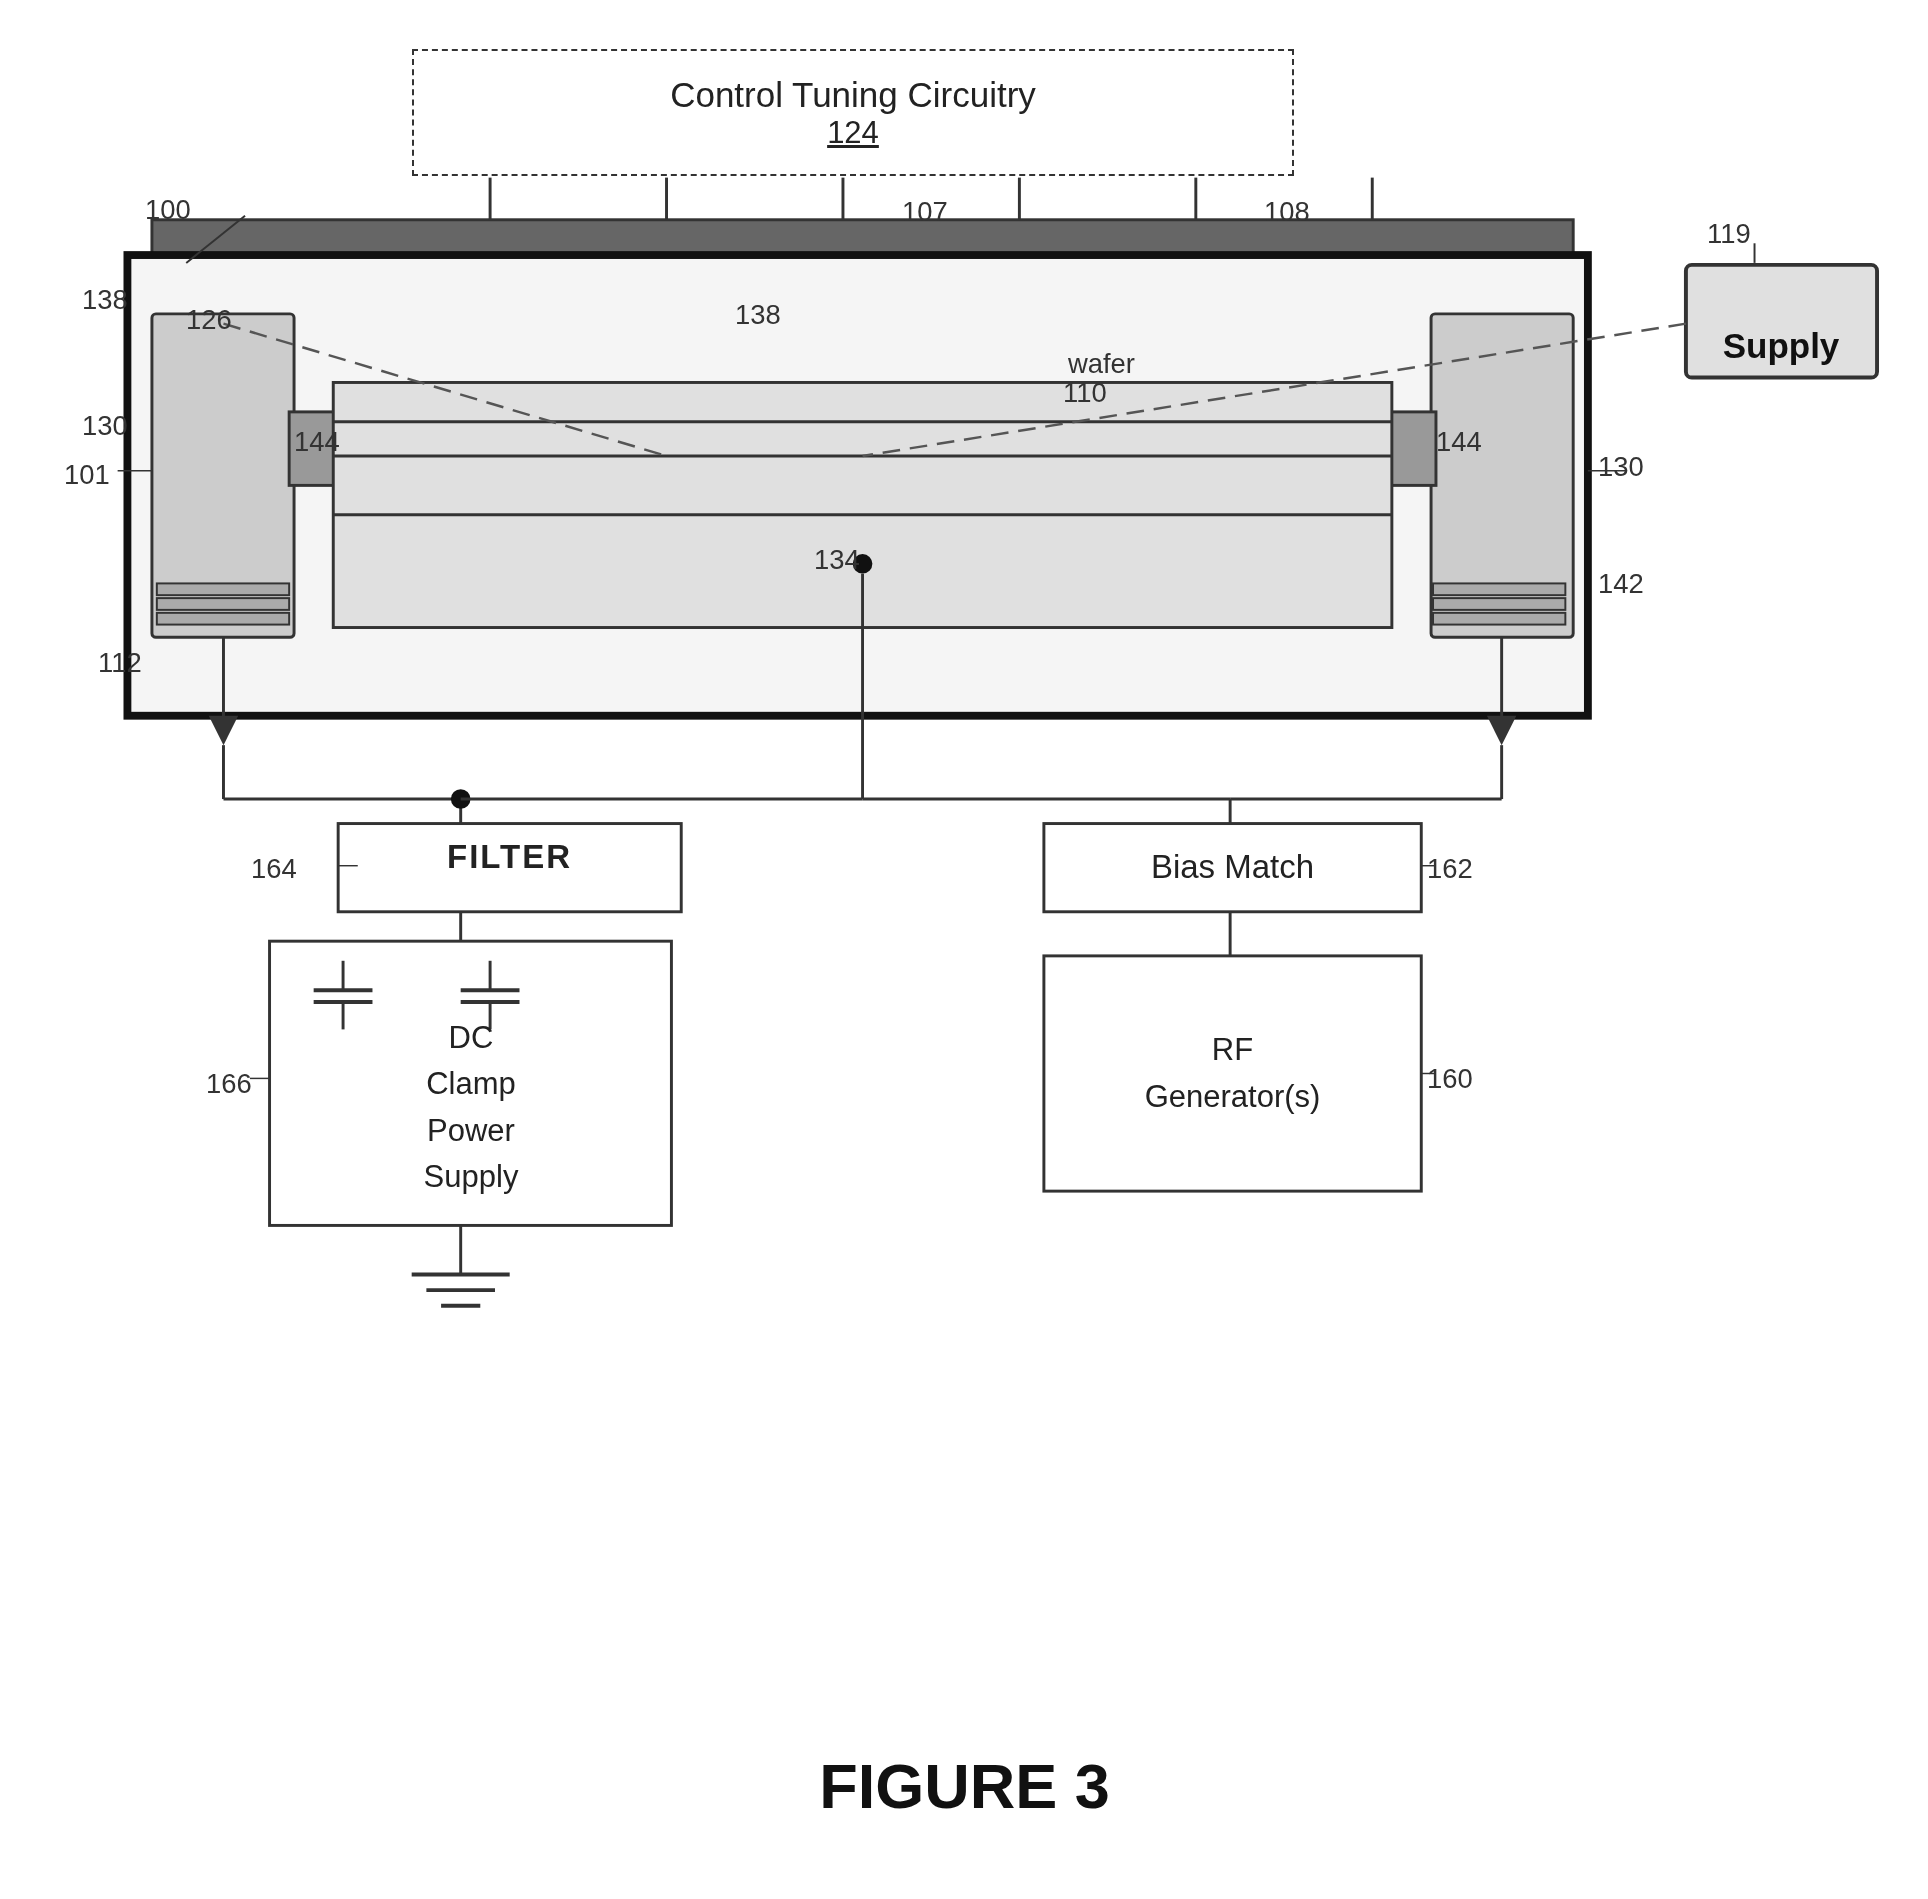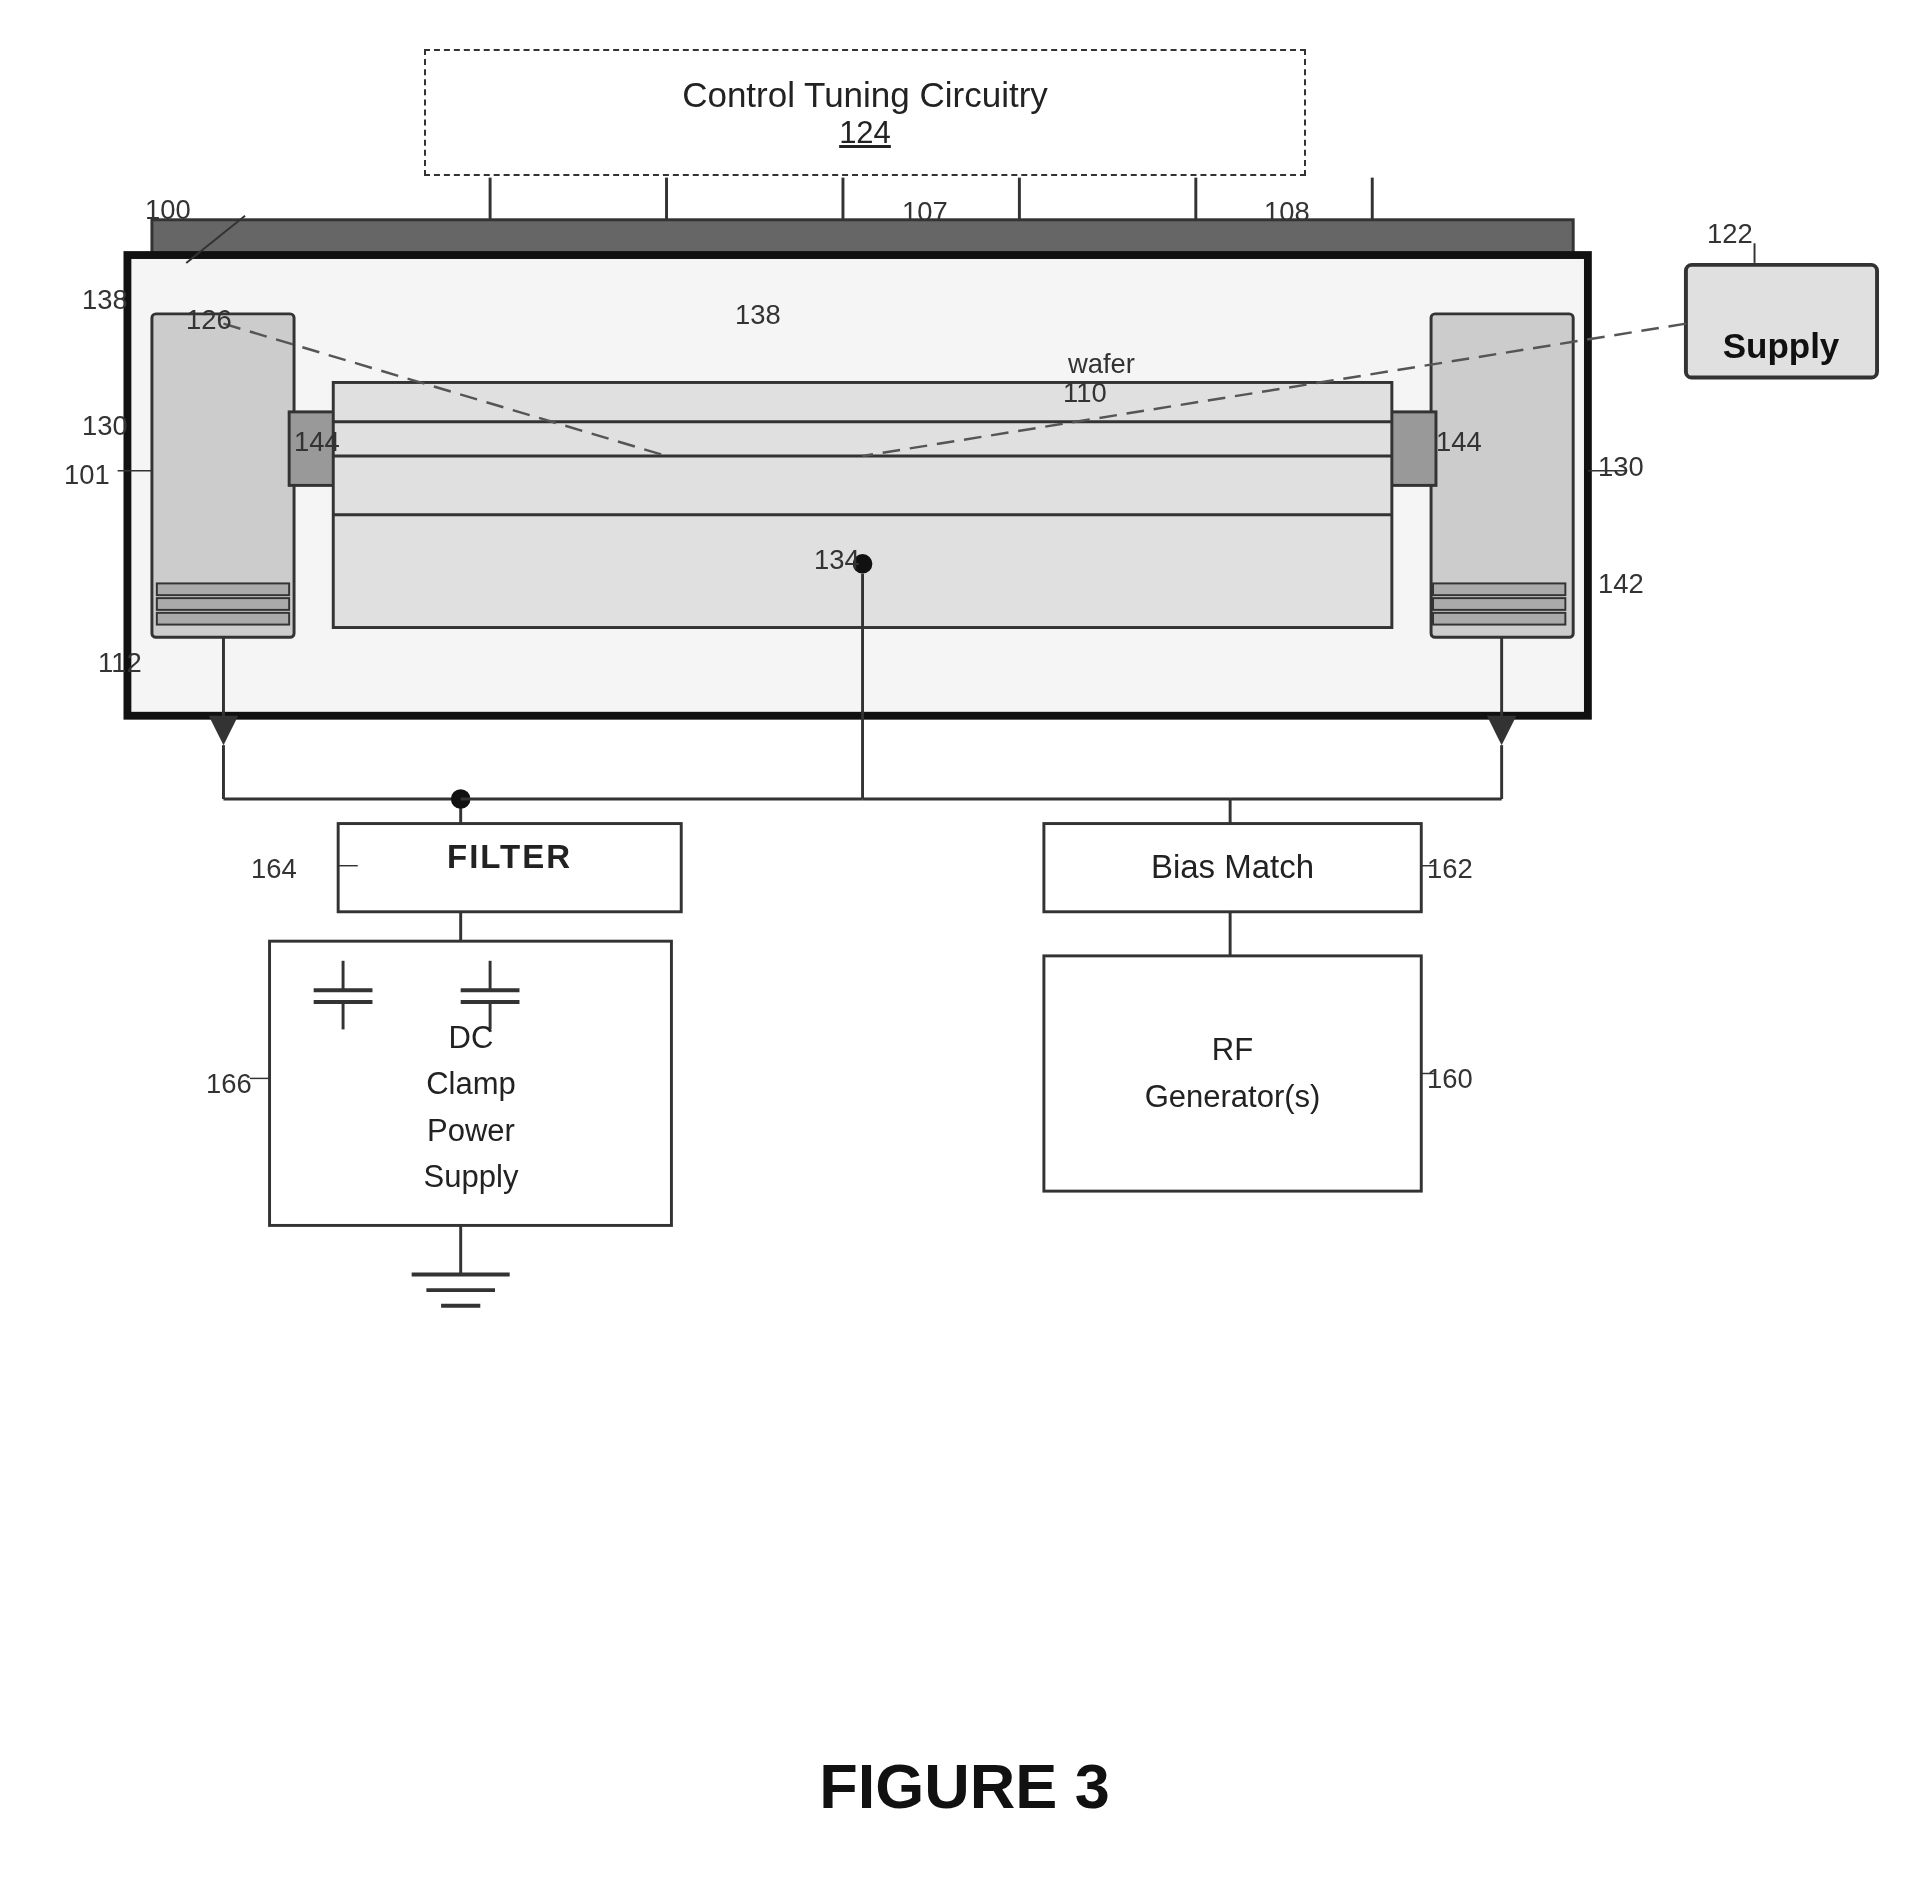--- a/index.html
+++ b/index.html
@@ -16,21 +16,21 @@
       position: absolute;
       top: 0; left: 0;
       width: 1929px;
       height: 1900px;
     }
 
     
     .control-box {
       position: absolute;
       top: 49px;
-      left: 424px;
+      left: 412px;
       width: 882px;
       height: 127px;
       border: 2px dashed #333;
       display: flex;
       flex-direction: column;
       align-items: center;
       justify-content: center;
     }
     .control-box-title {
       font-size: 35px;
@@ -224,21 +224,21 @@
 
   <div style="position:absolute; top:956px; left:1044px; width:377px; height:235px; display:flex; align-items:center; justify-content:center; text-align:center;">
     <span style="font-size:31px; color:#222; line-height:1.5;">RF<br>Generator(s)</span>
   </div>
 
   <div style="position:absolute; top:544px; left:814px;">
     <span class="ref" style="position:static;">134</span>
   </div>
 
   <span class="ref" style="top:194px; left:145px;">100</span>
-  <span class="ref" style="top:218px; left:1707px;">122</span>
+  <span class="ref" style="top:218px; left:1707px;">119</span>
   <span class="ref" style="top:196px; left:902px;">107</span>
   <span class="ref" style="top:196px; left:1264px;">108</span>
 
   <span class="ref" style="top:348px; left:1068px;">wafer</span>
   <span class="ref" style="top:377px; left:1063px;">110</span>
 
   <span class="ref" style="top:299px; left:735px;">138</span>
   <span class="ref" style="top:284px; left:82px;">138</span>
 
   <span class="ref" style="top:304px; left:186px;">126</span>

